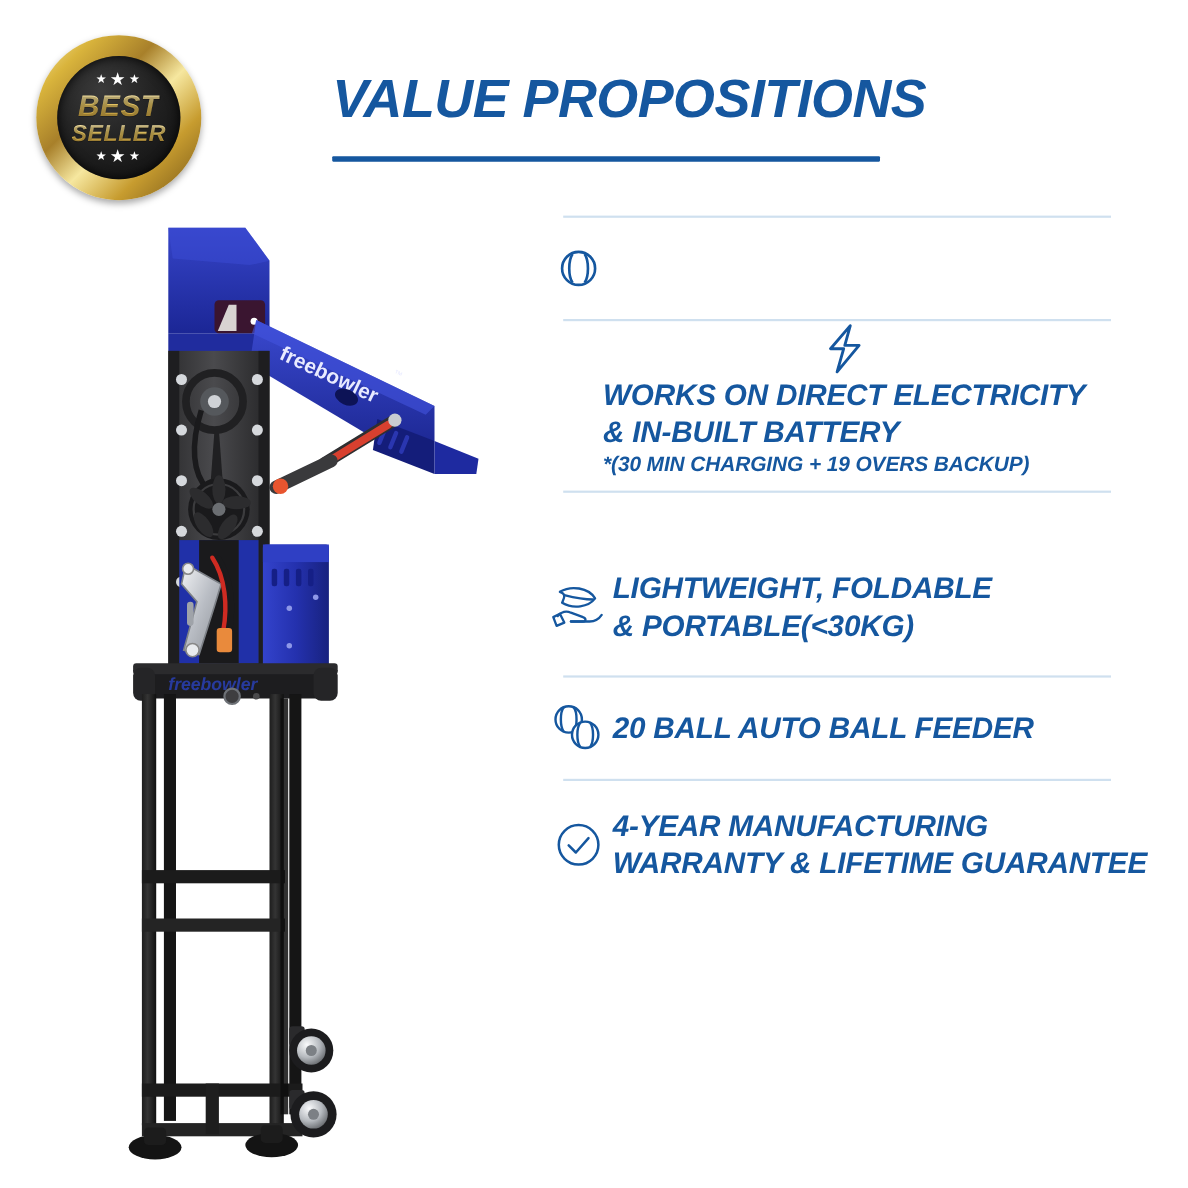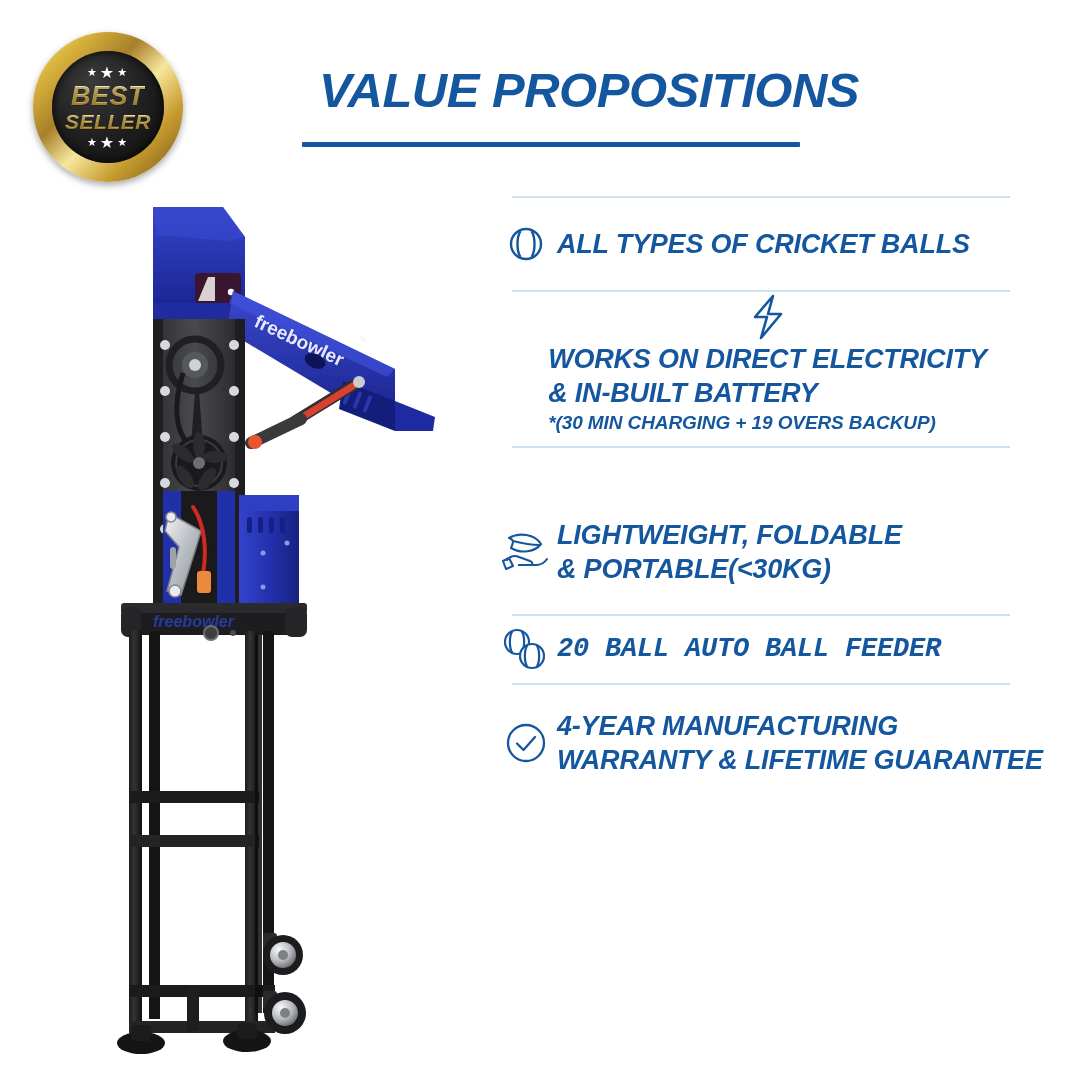--- a/index.html
+++ b/index.html
@@ -34,21 +34,21 @@
     background:linear-gradient(180deg,#fdf0bf 0%,#e3c261 45%,#c79a33 100%);
     -webkit-background-clip:text;background-clip:text;color:transparent;
     letter-spacing:.5px;line-height:1;
     text-shadow:0 1px 0 rgba(0,0,0,.25);
   }
   .badge-best{font-size:27px;margin:5px 16px 1px;}
   .badge-seller{font-size:21px;margin-bottom:5px;}
 
   
   .title{
-    position:absolute;left:319px;top:66px;width:520px;
+    position:absolute;left:302px;top:66px;width:520px;
     color:#15579f;font-size:49px;font-weight:bold;font-style:italic;
     letter-spacing:-.5px;line-height:1;white-space:nowrap;
   }
   .title-rule{
     position:absolute;left:302px;top:142px;width:498px;height:5px;
     background:#15579f;border-radius:1px;
   }
 
   
   .features{position:absolute;left:495px;top:196px;width:545px;}
@@ -68,21 +68,21 @@
     line-height:1.3;margin-top:1px;
   }
   .divider{
     height:2px;background:#cfe0ef;margin:0 0 0 17px;width:498px;
   }
   
   .r1{height:108px;}
   .r2{height:92px;}
   .r3{height:154px;flex-direction:column;}
   .r4{height:124px;margin-top:42px;}
-  .r5{height:67px;font-family:Liberation Mono, monospace;}
+  .r5{height:92px;}
   .r6{height:116px;}
 
   
   .machine{position:absolute;left:95px;top:195px;width:360px;height:860px;}
   .machine svg{display:block;}
 </style>
 </head>
 <body>
 
 <div class="stage">
@@ -297,23 +297,20 @@
     <div class="divider"></div>
 
     <div class="feature r2">
       <div class="feat-icon">
         <svg width="42" height="42" viewBox="0 0 42 42" fill="none" stroke="#15579f" stroke-width="2.4">
           <circle cx="21" cy="21" r="15"></circle>
           <path d="M15.5 8 C11.5 14 11.5 28 15.5 34"></path>
           <path d="M26.5 8 C30.5 14 30.5 28 26.5 34"></path>
         </svg>
       </div>
-      <div>
-        <div class="feat-text">ALL TYPES OF CRICKET BALLS</div>
-      </div>
     </div>
     <div class="divider"></div>
 
     <div class="feature r3">
       <div class="feat-icon">
         <svg width="42" height="50" viewBox="0 0 42 50" fill="none" stroke="#15579f" stroke-width="2.6" stroke-linejoin="round" stroke-linecap="round">
           <path d="M26 4 L8 25 L20 25 L14 46 L34 22 L21 22 Z"></path>
         </svg>
       </div>
       <div>

